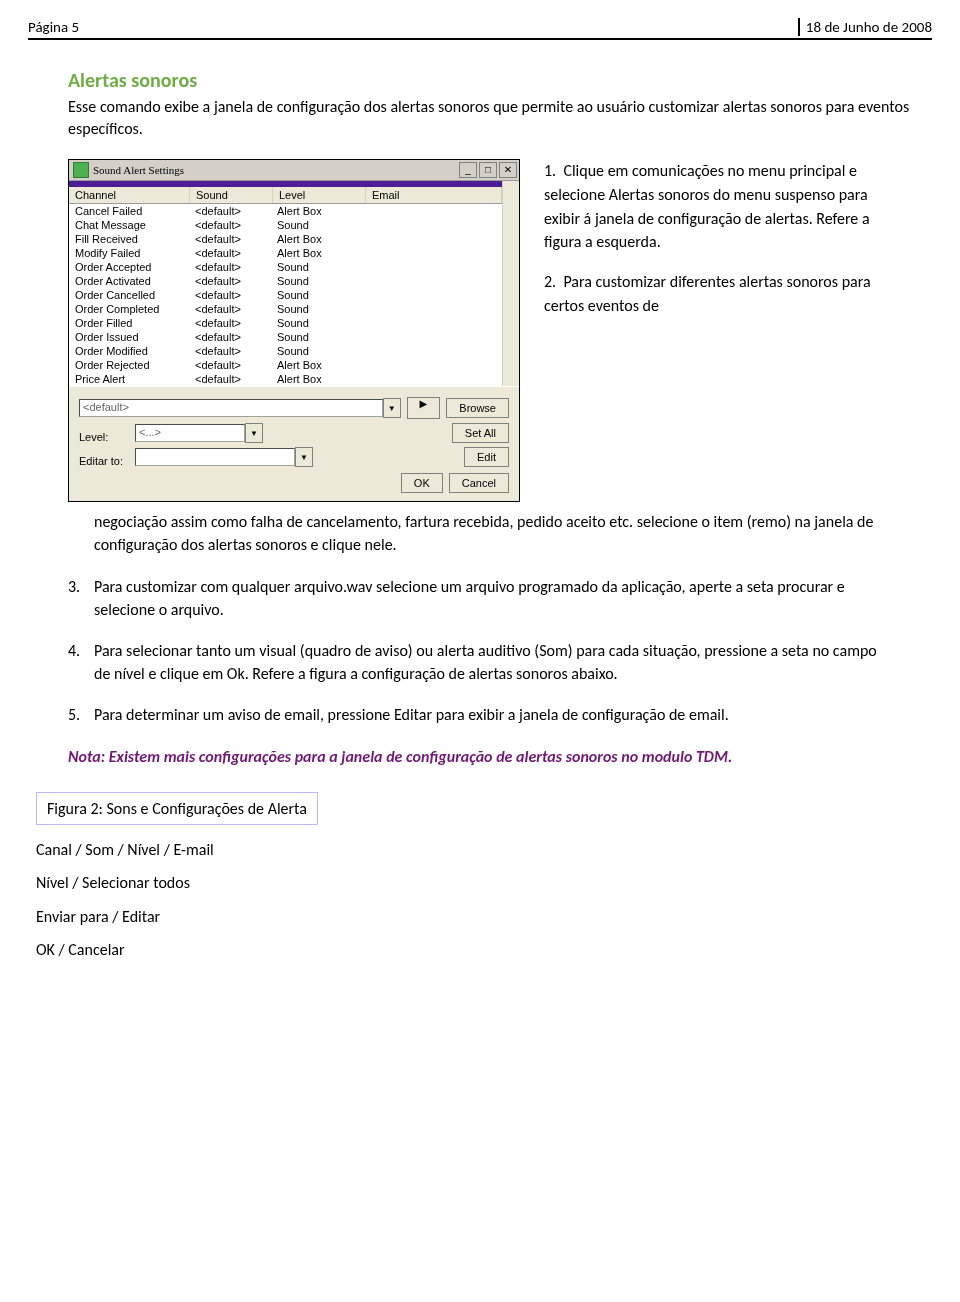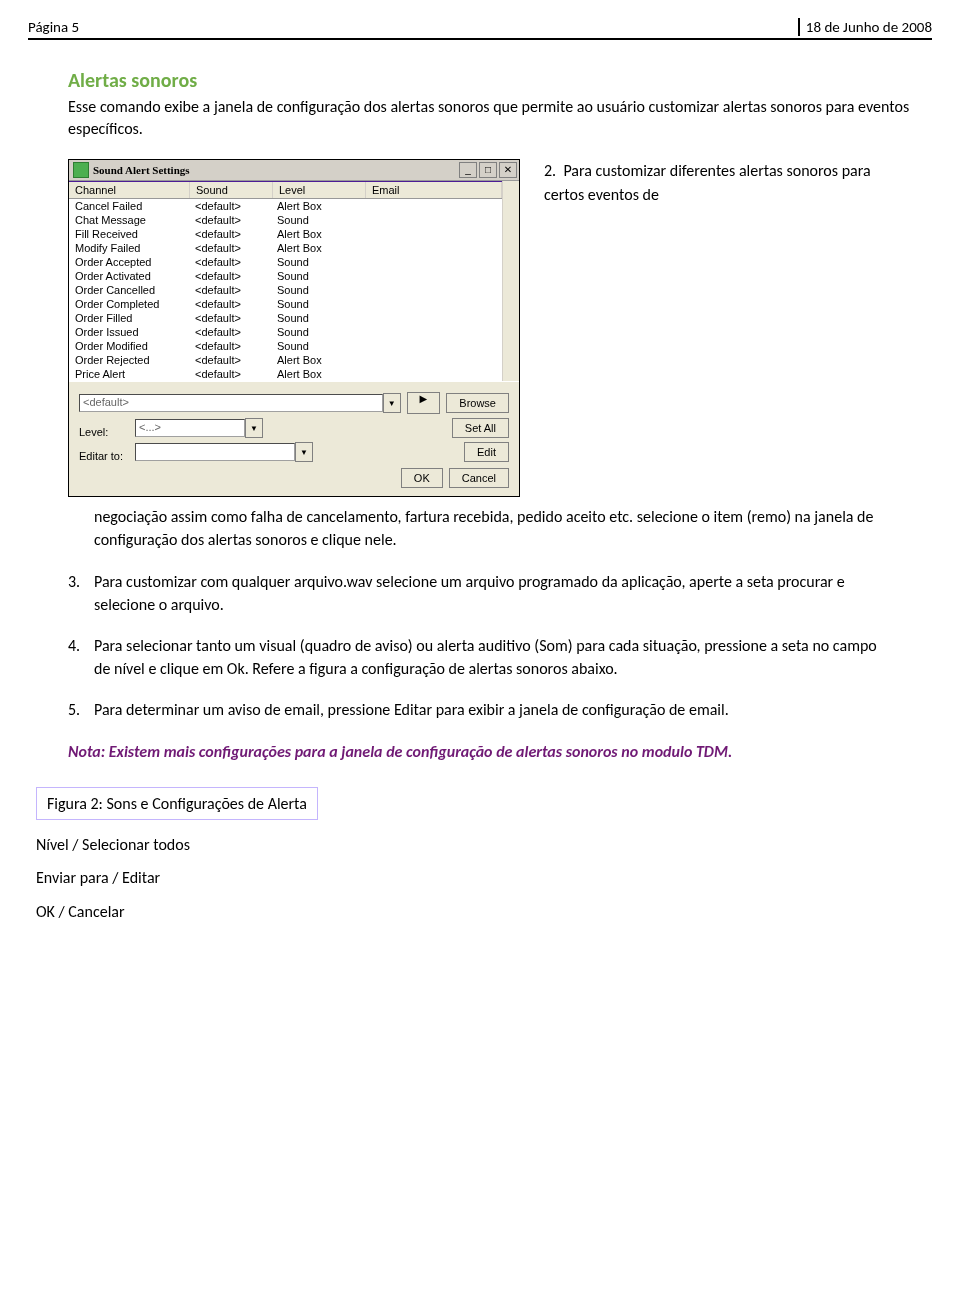--- a/index.html
+++ b/index.html
@@ -10,24 +10,24 @@
   .hdr .spacer{flex:1;}
   .vline{display:inline-block;width:2px;height:18px;background:#000;vertical-align:middle;margin:0 6px;}
   .h1{color:#70ad47;font-size:20px;font-weight:bold;margin:0 0 4px 40px;}
   .p1{font-size:16px;margin:0 0 20px 40px;line-height:1.35;}
   .note{color:#701a75;font-weight:bold;font-style:italic;font-size:16px;line-height:1.45;margin:16px 40px 24px 40px;}
   .tail{font-size:16px;line-height:2.1;margin:8px 0 0 8px;}
   
   .win{width:450px;border:1.4px solid #000;background:#ece9d8;font-family:Tahoma,Arial,sans-serif;font-size:11px;}
   .tbar{display:flex;align-items:center;background:#d4d0c8;border-bottom:1px solid #999;padding:2px 2px 2px 4px;}
   .tbar .appico{width:14px;height:14px;background:#4caf50;border:1px solid #2e7d32;margin-right:4px;}
-  .tbar .title{font-family:Tahoma;color:#000;font-weight:bold;}
+  .tbar .title{font-family:Tahoma;color:#000;font-weight:normal;}
   .tbar .fill{flex:1;}
   .tbtn{width:16px;height:14px;border:1px solid #808080;background:#d4d0c8;margin-left:2px;display:flex;align-items:center;justify-content:center;font-size:10px;line-height:1;}
-  .cols{display:flex;background:#fff;border-top:1px solid #4c1d95;border-bottom:1px solid #999;}
+  .cols{display:flex;background:#fff;border-top:6px solid #4c1d95;border-bottom:1px solid #999;}
   .cols div{padding:2px 6px;border-right:1px solid #d4d0c8;background:#ece9d8;}
   .rows{background:#fff;}
   .rows .r{display:flex;}
   .rows .r span{padding:1px 6px;display:inline-block;}
   .c1{width:108px;} .c2{width:70px;} .c3{width:80px;} .c4{flex:1;}
   .panel{padding:6px 8px 6px 8px;background:#ece9d8;border-top:1px solid #fff;}
   .frow{display:flex;align-items:center;margin:4px 2px;}
   .frow .lbl{width:56px;margin-top:8px;}
   .inp{flex:1;height:18px;background:#fff;border:1px inset #a0a0a0;box-sizing:border-box;padding:1px 3px;color:#666;}
   .dd{width:16px;height:18px;border:1px solid #808080;background:#ece9d8;display:flex;align-items:center;justify-content:center;font-size:8px;}
@@ -185,20 +185,21 @@
           </div>
           <div class="right">
             <button class="wbtn">OK</button>
             <button class="wbtn">Cancel</button>
           </div>
         </div>
       </div>
     </div>
 
     <ol class="list-in-wrap">
+      <li>1.&nbsp;&nbsp;<span>Clique em comunicações no menu principal e selecione Alertas sonoros do menu suspenso para exibir á janela de configuração de alertas. Refere a figura a esquerda.</span></li>
       <li>2.&nbsp;&nbsp;<span>Para customizar diferentes alertas sonoros para certos eventos de</span></li>
     </ol>
     <div style="clear:both"></div>
   </div>
 
   <div class="resume">
     <ol class="resumed">
       <li style="padding-left:26px;"><span>negociação assim como falha de cancelamento, fartura recebida, pedido aceito etc. selecione o item (remo) na janela de configuração dos alertas sonoros e clique nele.</span></li>
       <li><span style="position:absolute;left:0">3.</span><span>Para customizar com qualquer arquivo.wav selecione um arquivo programado da aplicação, aperte a seta procurar e selecione o arquivo.</span></li>
       <li><span style="position:absolute;left:0">4.</span><span>Para selecionar tanto um visual (quadro de aviso) ou alerta auditivo (Som) para cada situação, pressione a seta no campo de nível e clique em Ok. Refere a figura a configuração de alertas sonoros abaixo.</span></li>
@@ -206,17 +207,18 @@
     </ol>
   </div>
 
   <div class="note">Nota: Existem mais configurações para a janela de configuração de alertas sonoros no modulo TDM.</div>
 
   <div style="border:1px solid #c4b5fd;display:inline-block;padding:6px 10px;margin-left:8px;">
     <span class="lab">Figura 2</span><span>: Sons e Configurações de Alerta</span>
   </div>
 
   <div class="tail">
+    <div>Canal / Som / Nível / E-mail</div>
     <div>Nível / Selecionar todos</div>
     <div>Enviar para / Editar</div>
     <div>OK / Cancelar</div>
   </div>
 </div>
 
 </body></html>

